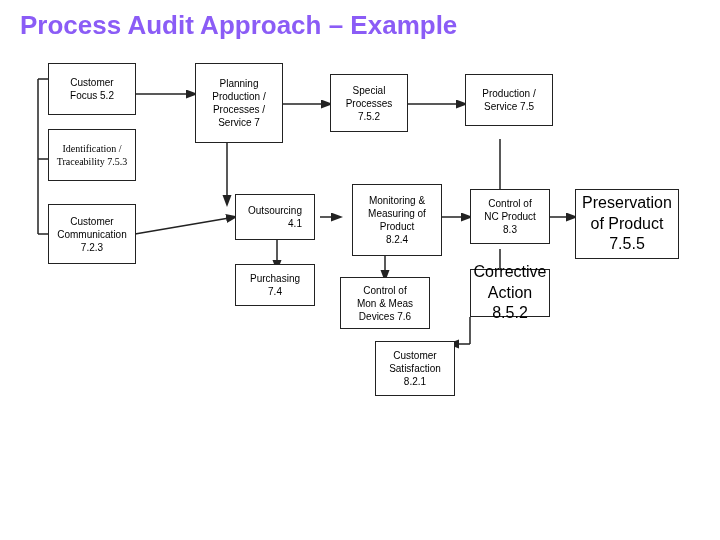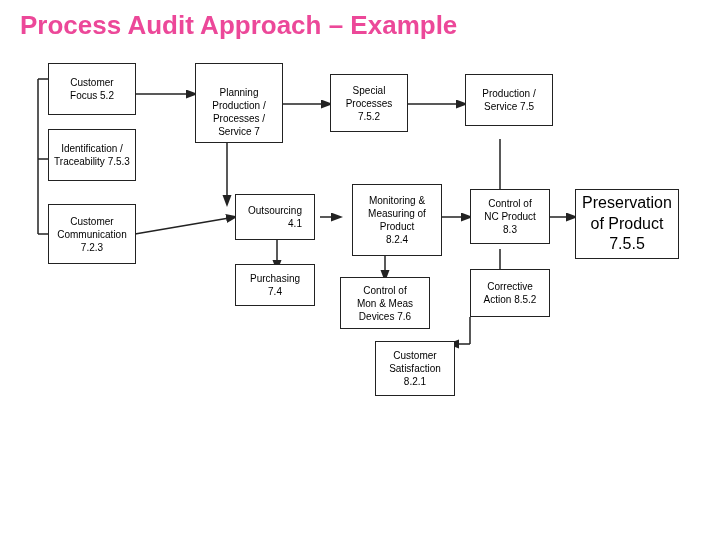--- a/index.html
+++ b/index.html
@@ -14,21 +14,21 @@
     .page {
       width: 720px;
       height: 540px;
       padding: 10px 20px;
       position: relative;
     }
     h1 {
       font-size: 26px;
       font-weight: bold;
       margin-bottom: 8px;
-      color: #ec4899;
+      color: #8b5cf6;
     }
     .diagram-area {
       position: relative;
       width: 680px;
       height: 370px;
       margin-top: 4px;
     }
     .box {
       position: absolute;
       border: 1.5px solid #222;
@@ -102,32 +102,32 @@
           <path d="M0,0 L0,6 L8,3 z" fill="#222"></path>
         </marker>
       </defs>
     </svg>
 
     <div class="box" style="left:28px; top:14px; width:88px; height:52px; font-size:10px;">
       <span style="white-space:pre-line;">Customer
 Focus 5.2</span>
     </div>
 
-    <div class="box" style="left:28px; top:80px; width:88px; height:52px; font-size:10px;">
+    <div class="box" style="left:28px; top:80px; width:88px; height:52px; font-size:10px;font-family:Liberation Serif, serif;">
       <span style="white-space:pre-line;">Identification /
 Traceability 7.5.3</span>
     </div>
 
     <div class="box" style="left:28px; top:155px; width:88px; height:60px; font-size:10px;">
       <span style="white-space:pre-line;">Customer
 Communication
 7.2.3</span>
     </div>
 
-    <div class="box" style="left:175px; top:14px; width:88px; height:80px; font-size:10px;align-items:flex-end;">
+    <div class="box" style="left:175px; top:14px; width:88px; height:80px; font-size:10px;">
       <span style="white-space:pre-line;">Planning
 Production /
 Processes /
 Service 7</span>
     </div>
 
     <div class="box" style="left:310px; top:25px; width:78px; height:58px; font-size:10px;justify-content:center;">
       <span style="white-space:pre-line;">Special
 Processes
 7.5.2</span>
@@ -160,21 +160,21 @@
 Mon &amp; Meas
 Devices 7.6</span>
     </div>
 
     <div class="box" style="left:450px; top:140px; width:80px; height:55px; font-size:10px;">
       <span style="white-space:pre-line;">Control of
 NC Product
 8.3</span>
     </div>
 
-    <div class="box" style="left:450px; top:220px; width:80px; height:48px; font-size:10px;">
+    <div class="box" style="left:450px; top:220px; width:80px; height:48px; font-size:16px;">
       <span style="white-space:pre-line;">Corrective
 Action 8.5.2</span>
     </div>
 
     <div class="box" style="left:555px; top:140px; width:104px; height:70px; font-size:16px;">
       <span style="white-space:pre-line;">Preservation
 of Product
 7.5.5</span>
     </div>
 

